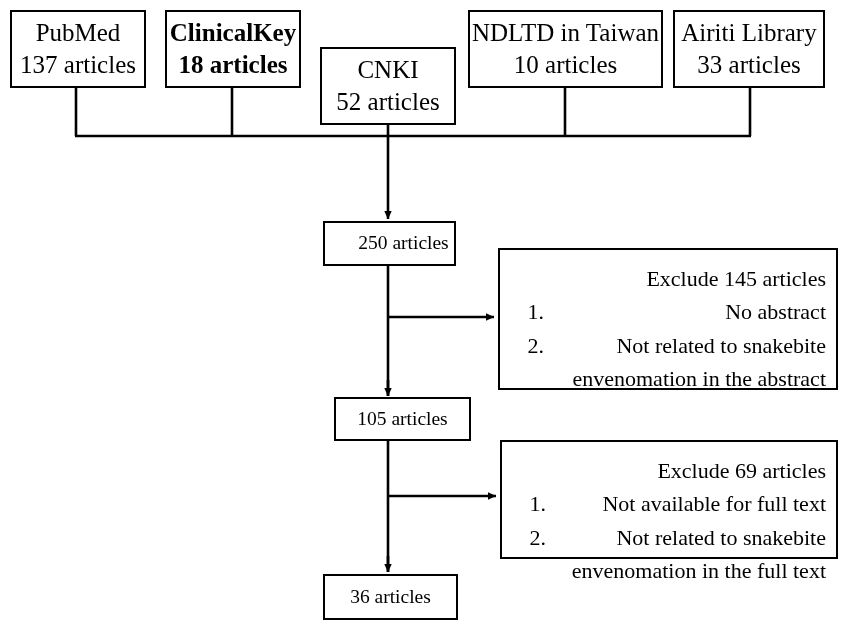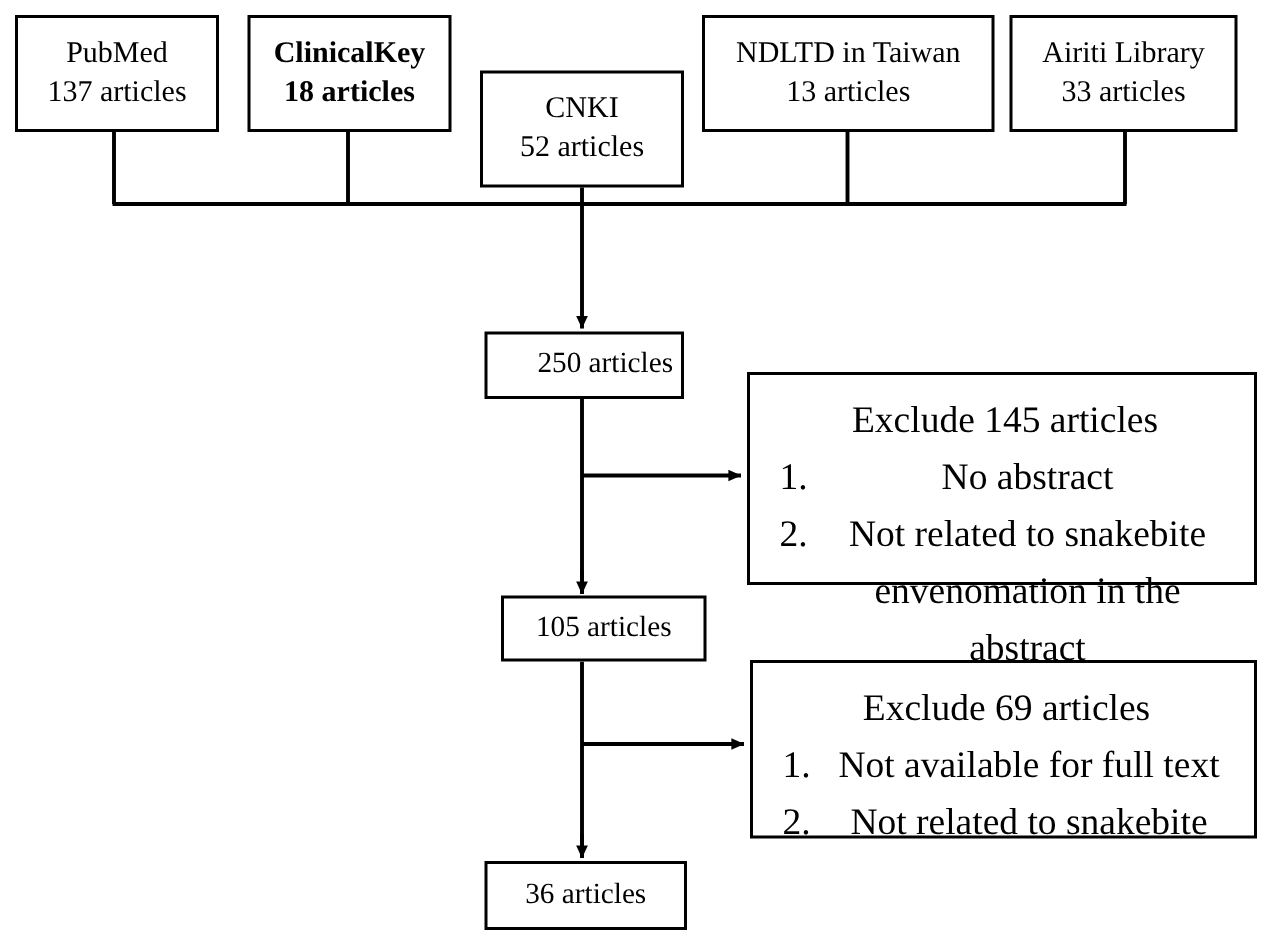--- a/index.html
+++ b/index.html
@@ -36,26 +36,26 @@
     flex-direction: column;
     align-items: center;
     justify-content: center;
     text-align: center;
     line-height: 1.28;
   }
   .node .line {
     display: block;
     white-space: nowrap;
   }
-  .source-node { font-size: 20px; }
+  .source-node { font-size: 25px; }
   .count-node  { font-size: 19.5px; }
   .exclude-node {
     display: block;
-    text-align: center;
-    font-size: 25px;
+    text-align: right;
+    font-size: 22px;
     padding: 12px 10px 10px 14px;
     line-height: 1.52;
   }
   .exclude-head {
     display: block;
     white-space: nowrap;
   }
   .excl-list {
     display: block;
   }
@@ -121,21 +121,21 @@
     <span class="line">18 articles</span>
   </div>
 
   <div class="node source-node" style="left:320px; top:10px; width:136px; height:78px;margin-top:37px;">
     <span class="line">CNKI</span>
     <span class="line">52 articles</span>
   </div>
 
   <div class="node source-node" style="left:468px; top:10px; width:195px; height:78px;">
     <span class="line">NDLTD in Taiwan</span>
-    <span class="line">13 articles</span>
+    <span class="line">10 articles</span>
   </div>
 
   <div class="node source-node" style="left:673px; top:10px; width:152px; height:78px;">
     <span class="line">Airiti Library</span>
     <span class="line">33 articles</span>
   </div>
 
   <div class="node count-node" style="left:323px; top:221px; width:133px; height:45px;padding-left:28px;">
     <span class="line">250 articles</span>
   </div>
@@ -173,18 +173,19 @@
       <span class="excl-item">
         <span class="excl-num">1.</span>
         <span class="excl-text">
           <span>Not available for full text</span>
         </span>
       </span>
       <span class="excl-item">
         <span class="excl-num">2.</span>
         <span class="excl-text">
           <span>Not related to snakebite</span>
+          <span class="wrap2">envenomation in the full text</span>
         </span>
       </span>
     </span>
   </div>
 
 </div>
 
 </body></html>

